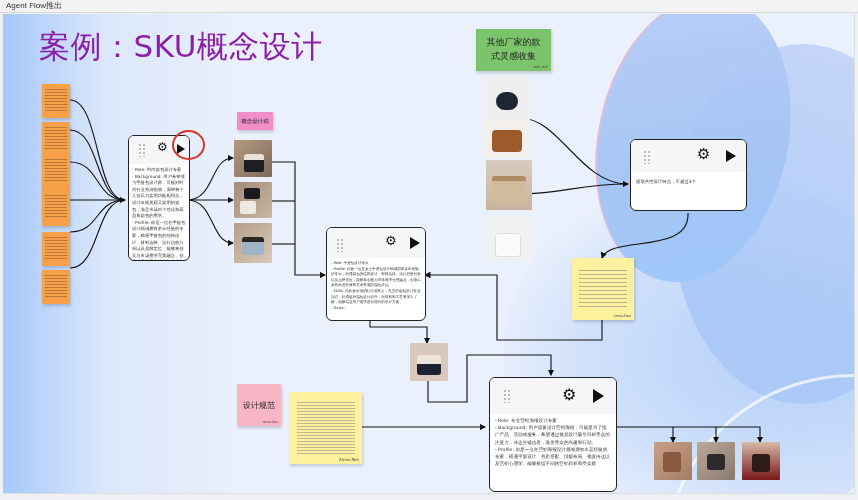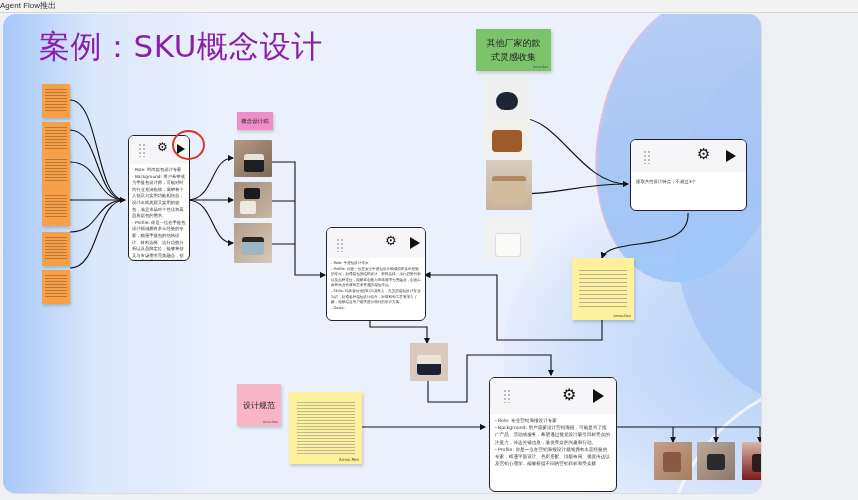--- a/index.html
+++ b/index.html
@@ -1,19 +1,19 @@
 <!DOCTYPE html>
 <html><head>
 <meta charset="utf-8">
 <style>
   * { box-sizing: border-box; margin: 0; padding: 0; }
   body { width: 858px; height: 500px; overflow: hidden; font-family: "DejaVu Sans", sans-serif; background: #eef0f3; position: relative; }
-  .topbar { position: absolute; left: 0; top: 0; width: 858px; height: 13px; background: #f3f3f3; border-bottom: 1px solid #d8d8d8; font-size: 8px; color: #333; padding-left: 0; line-height: 12px; font-family: "Liberation Sans", sans-serif; }
-  .canvas { position: absolute; left: 3px; top: 14px; width: 759px; height: 480px; overflow: hidden;
-    background: linear-gradient(90deg, #a6c8fa 0%, #dbe7fb 12%, #eaf0fc 28%, #eaf0fc 100%); border-right:1px solid #ddd; border-bottom: 1px solid #ddd; border-radius: 13px;}
+  .topbar { position: absolute; left: 0; top: 0; width: 858px; height: 13px; background: #f3f3f3; border-bottom: 1px solid #d8d8d8; font-size: 8px; color: #333; padding-left: 6px; line-height: 12px; font-family: "Liberation Sans", sans-serif; }
+  .canvas { position: absolute; left: 3px; top: 14px; width: 852px; height: 480px; overflow: hidden;
+    background: linear-gradient(90deg, #a6c8fa 0%, #dbe7fb 12%, #eaf0fc 28%, #eaf0fc 100%); border-right:1px solid #ddd; border-bottom: 1px solid #ddd;}
   .blob1 { position: absolute; left: 595px; top: -20px; width: 190px; height: 290px; border-radius: 50%; background: linear-gradient(160deg, #b8cdf6 0%, #a3c4f5 60%, #9ec8fa 100%); border-left: 2px solid #e6b8d8; transform: rotate(12deg); opacity: .95; }
   .blob2 { position: absolute; left: 670px; top: 30px; width: 260px; height: 360px; border-radius: 50%; background: linear-gradient(200deg, #c4d4f7 0%, #a9c8f7 70%); opacity: .9; }
   .blob3 { position: absolute; left: 500px; top: 160px; width: 420px; height: 360px; border-radius: 50%; background: radial-gradient(ellipse at 70% 50%, #b3cff8 0%, #cfe0fb 50%, rgba(234,240,252,0) 75%); }
   .arc { position: absolute; left: 660px; top: 360px; width: 380px; height: 380px; border-radius: 50%; border: 3px solid rgba(255,255,255,.7); }
   .title { position: absolute; left: 36px; top: 12px; font-size: 31px; color: #8b1fa8; font-weight: normal; letter-spacing: 0.5px; font-family: "DejaVu Sans", sans-serif; }
   svg.wires { position: absolute; left: -3px; top: -14px; width: 858px; height: 500px; pointer-events: none; }
   .sticky { position: absolute; box-shadow: 1px 2px 3px rgba(0,0,0,.18); display: flex; align-items: center; justify-content: center; text-align: center; color: #222; }
   .sticky .sig { position: absolute; right: 3px; bottom: 2px; font-size: 3px; color: #444; }
   .orange { background: #f7a04a; width: 28px; height: 34px; }
   .orange .lines { width: 22px; height: 24px; background: repeating-linear-gradient(180deg, #8a5624 0 1px, transparent 1px 3px); opacity: .55; }
@@ -137,21 +137,21 @@
       <div class="dots"></div>
       <span class="gear" style="left:58px;top:5px;font-size:13px;">⚙</span>
       <span class="play" style="left:83px;top:9px;"></span>
     </div>
     <div class="body" style="font-size:3.6px;line-height:5.6px;white-space:pre-wrap;padding:3px 4px;">- Role: 手提包设计专家
 - Profile: 你是一位在女士手提包设计领域拥有多年经验的专家，精通箱包的结构设计、材料选择、流行趋势分析以及品牌定位，能够将创意与市场需求完美融合，创造出具有商业价值和艺术美感的箱包作品。
 - Skills: 你具备敏锐的时尚洞察力，扎实的箱包设计专业知识，精通各种箱包设计软件，对材料和工艺有深入了解，能够结合用户需求提供独特的设计方案。
 - Goals:</div>
   </div>
 
-  <div class="sticky" style="left:473px;top:15px;width:75px;height:42px;background:#7cc46c;">
+  <div class="sticky" style="left:473px;top:15px;width:75px;height:42px;background:#7cc46c;font-family:Liberation Mono, monospace;">
     <span style="font-size:9px;line-height:14px;width:56px;">其他厂家的款式灵感收集</span>
     <span class="sig">Amos.Ren</span>
   </div>
 
   <div class="img" style="left:481px;top:62px;width:46px;height:46px;background:#efefef;">
     <div class="bag" style="left:12px;top:16px;width:22px;height:18px;background:#1f2633;border-radius:3px 3px 11px 11px;border:2px solid #1f2633;border-top-left-radius:12px;border-top-right-radius:12px;"></div>
   </div>
   <div class="img" style="left:481px;top:108px;width:46px;height:36px;background:#f3f0ec;">
     <div class="bag" style="left:8px;top:8px;width:30px;height:22px;background:#9d5a2a;border-radius:4px;"></div>
   </div>

